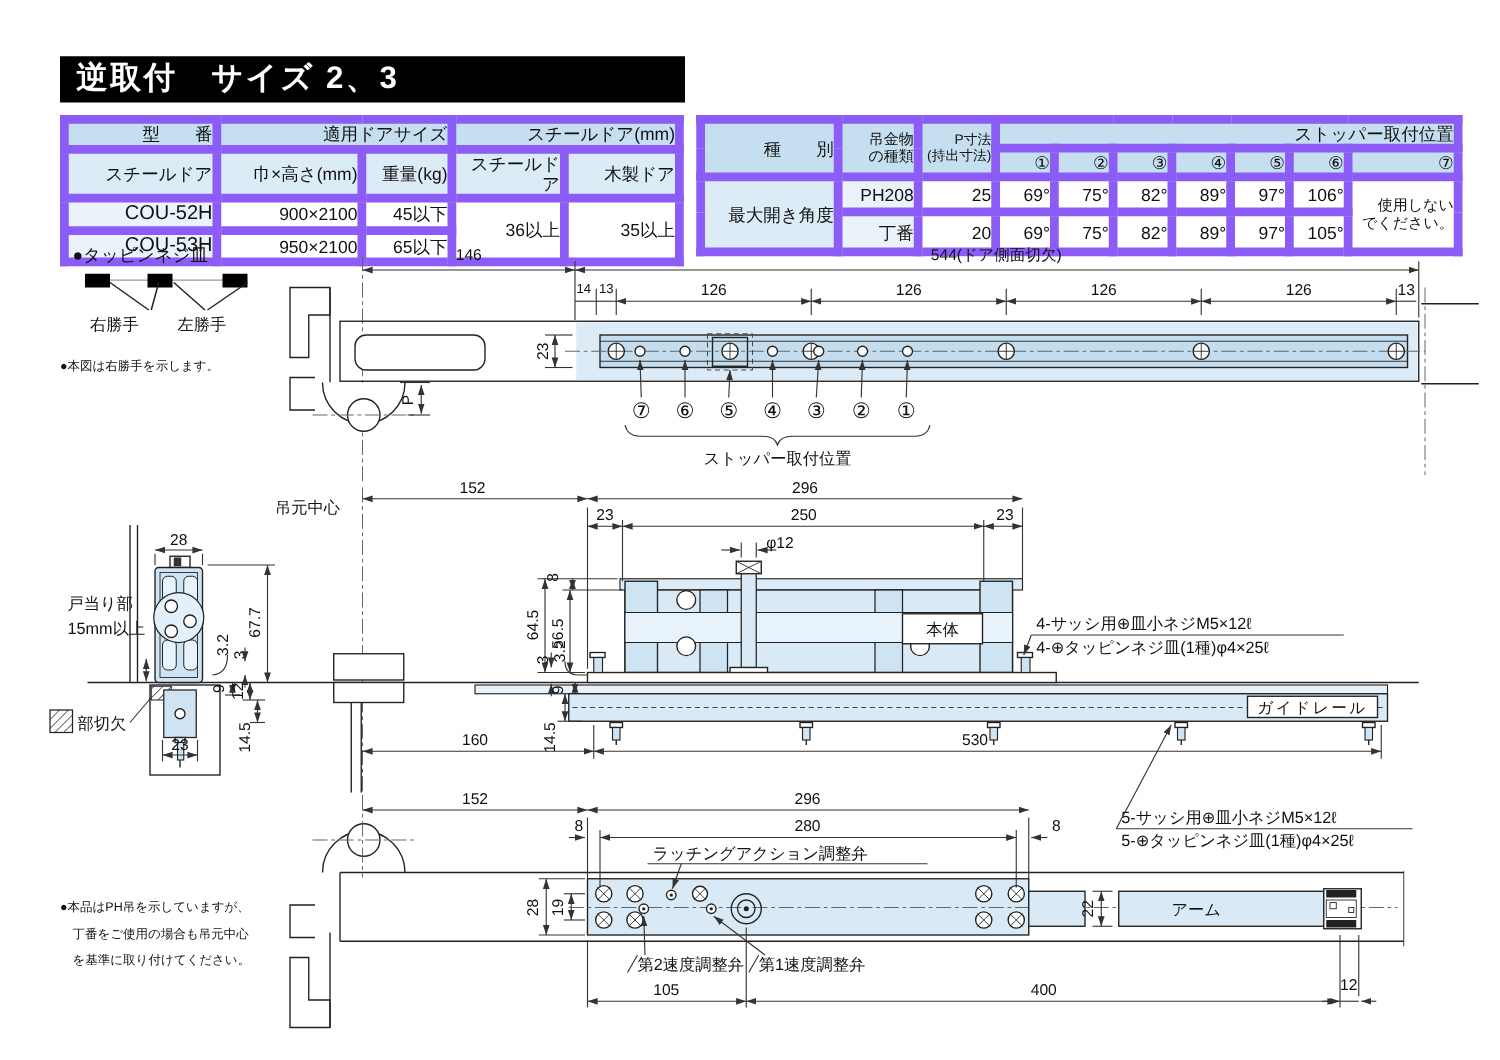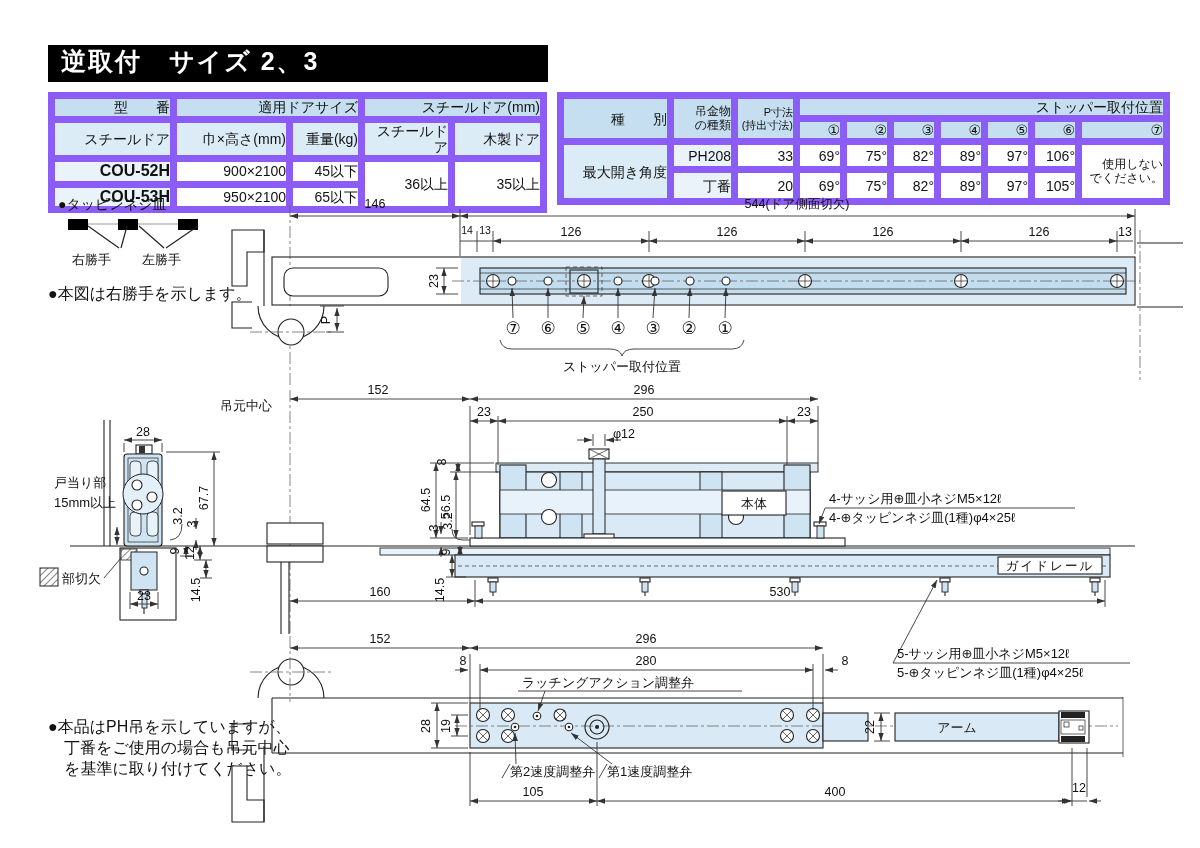--- a/index.html
+++ b/index.html
@@ -9,26 +9,26 @@
   .titlebar{left:48px;top:45px;width:500px;height:37px;background:#000;color:#fff;
             display:flex;align-items:flex-start}
   .titlebar span{font-size:25px;font-weight:bold;letter-spacing:2px;padding-left:13px;white-space:pre}
   table{border-collapse:collapse;table-layout:fixed;border:2px solid #000}
   td{border:7px solid #8b5cf6;text-align:right;vertical-align:middle;font-size:14px;padding:0;line-height:1.15}
   .spec{left:48px;top:92px}
   .angle{left:557px;top:92px}
   .bg1{background:#c5dff0}
   .bg2{background:#dcecf7}
   .bg3{background:#eaf3fa}
-  .model{font-weight:bold;font-size:16px}
+  .model{font-weight:normal;font-size:16px}
   .pre{white-space:pre-line}
   .sm{font-size:11px}
   .sm2{font-size:12px}
   .hdr{font-size:14px}
-  .notes div{font-size:16px;line-height:21px;white-space:pre-line}
+  .notes div{font-size:10px;line-height:21px;white-space:pre-line}
   .handtitle{left:58px;top:196px;font-size:14px}
   .topnotes{left:48px;top:283px}
   .botnotes{left:48px;top:716px}
   svg text{font-size:13px;fill:#111}
   .dm{font-size:12.5px;text-anchor:middle}
   .dms{font-size:10.5px;text-anchor:middle}
   .cj{font-size:13px}
   .ln{stroke:#222;stroke-width:1.1;fill:none}
   .lnw{stroke:#222;stroke-width:1.1;fill:#fff}
   .thin{stroke:#222;stroke-width:0.7;fill:none}
@@ -110,21 +110,21 @@
     <td class="bg1">②</td>
     <td class="bg1">③</td>
     <td class="bg1">④</td>
     <td class="bg1">⑤</td>
     <td class="bg1">⑥</td>
     <td class="bg1">⑦</td>
   </tr>
   <tr style="height:28px">
     <td class="bg2 hdr" rowspan="2">最大開き角度</td>
     <td class="bg3">PH208</td>
-    <td>33</td>
+    <td>25</td>
     <td>69°</td>
     <td>75°</td>
     <td>82°</td>
     <td>89°</td>
     <td>97°</td>
     <td>106°</td>
     <td class="pre sm2" rowspan="2">使用しない
 でください。</td>
   </tr>
   <tr style="height:32px">

